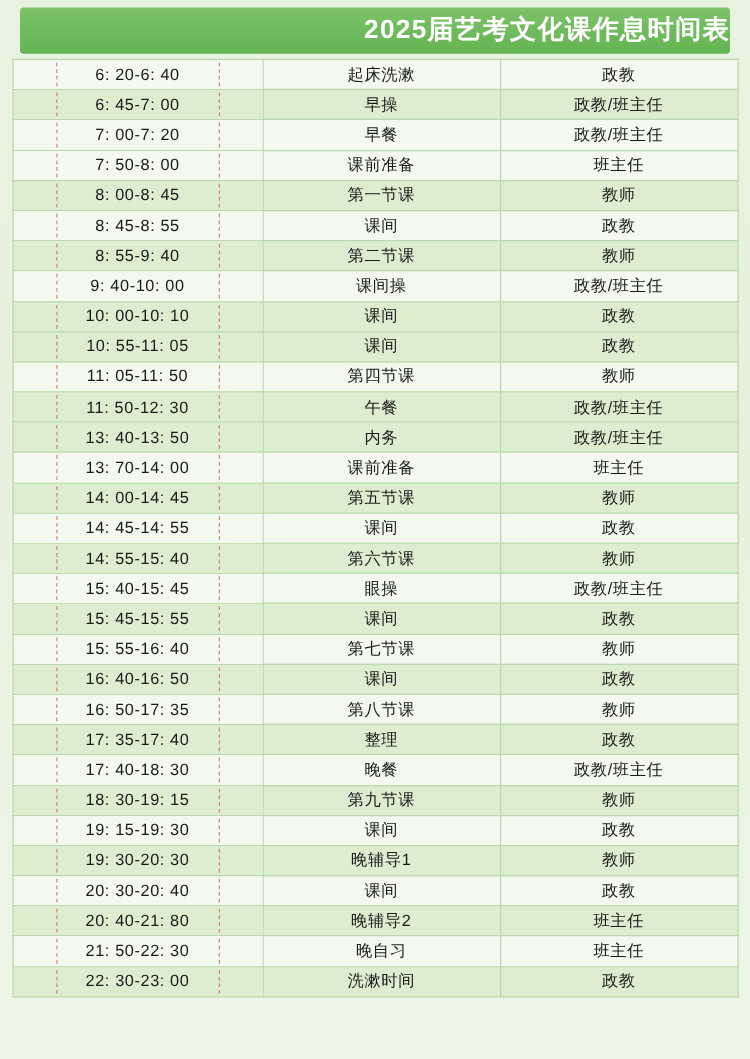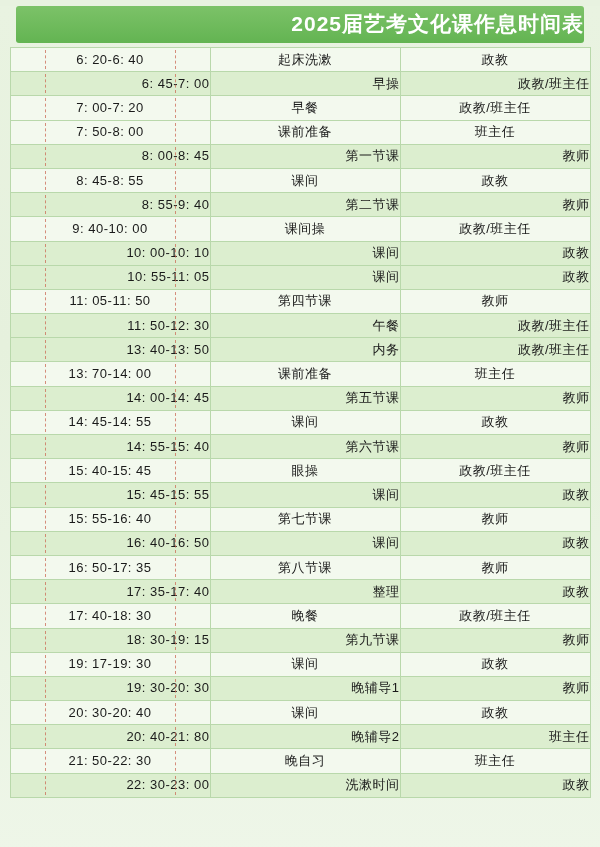--- a/index.html
+++ b/index.html
@@ -53,21 +53,21 @@
     padding: 0;
     line-height: 22px;
     white-space: nowrap;
     overflow: hidden;
   }
   col.c-time { width: 200px; }
   col.c-act  { width: 190px; }
   col.c-resp { width: 190px; }
 
   tr.row-even td { background: #f3f9ee; }
-  tr.row-odd  td { background: #dceecf; text-align: right; }
+  tr.row-odd  td { background: #dceecf; }
 
   td.time-cell {
     position: relative;
     color: #111;
     letter-spacing: 0.5px;
   }
   
   td.time-cell::before,
   td.time-cell::after {
     content: "";
@@ -218,21 +218,21 @@
           <td class="time-cell">17: 40-18: 30</td>
           <td class="act-cell">晚餐</td>
           <td class="resp-cell">政教/班主任</td>
         </tr>
         <tr class="row-odd">
           <td class="time-cell">18: 30-19: 15</td>
           <td class="act-cell">第九节课</td>
           <td class="resp-cell">教师</td>
         </tr>
         <tr class="row-even">
-          <td class="time-cell">19: 17-19: 30</td>
+          <td class="time-cell">19: 15-19: 30</td>
           <td class="act-cell">课间</td>
           <td class="resp-cell">政教</td>
         </tr>
         <tr class="row-odd">
           <td class="time-cell">19: 30-20: 30</td>
           <td class="act-cell">晚辅导1</td>
           <td class="resp-cell">教师</td>
         </tr>
         <tr class="row-even">
           <td class="time-cell">20: 30-20: 40</td>

